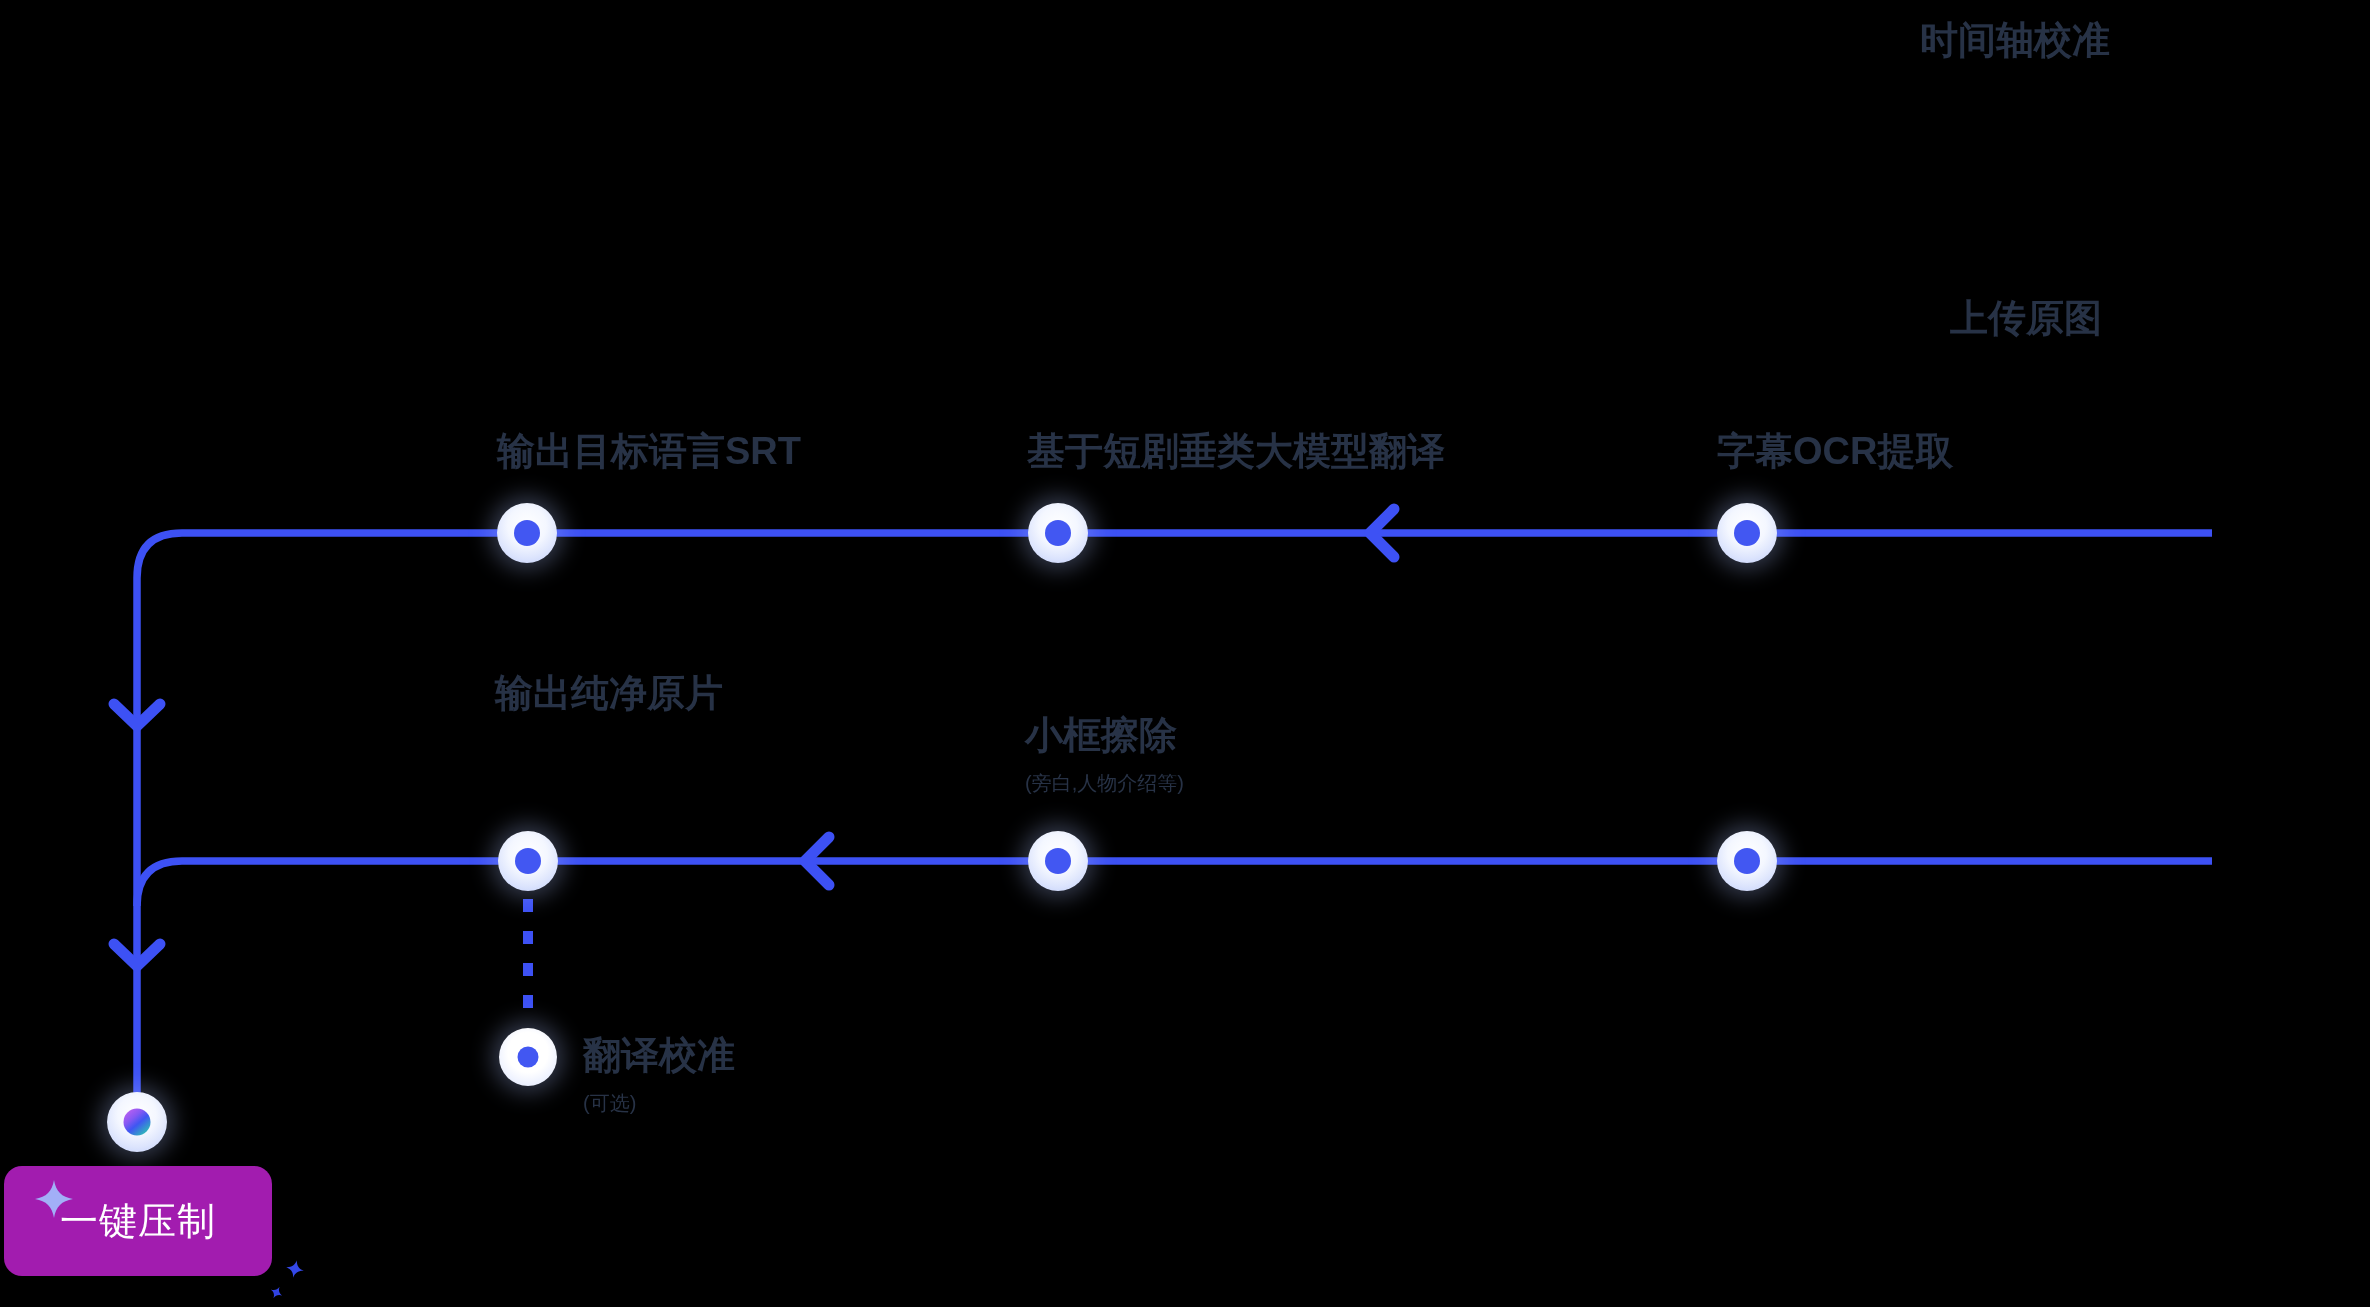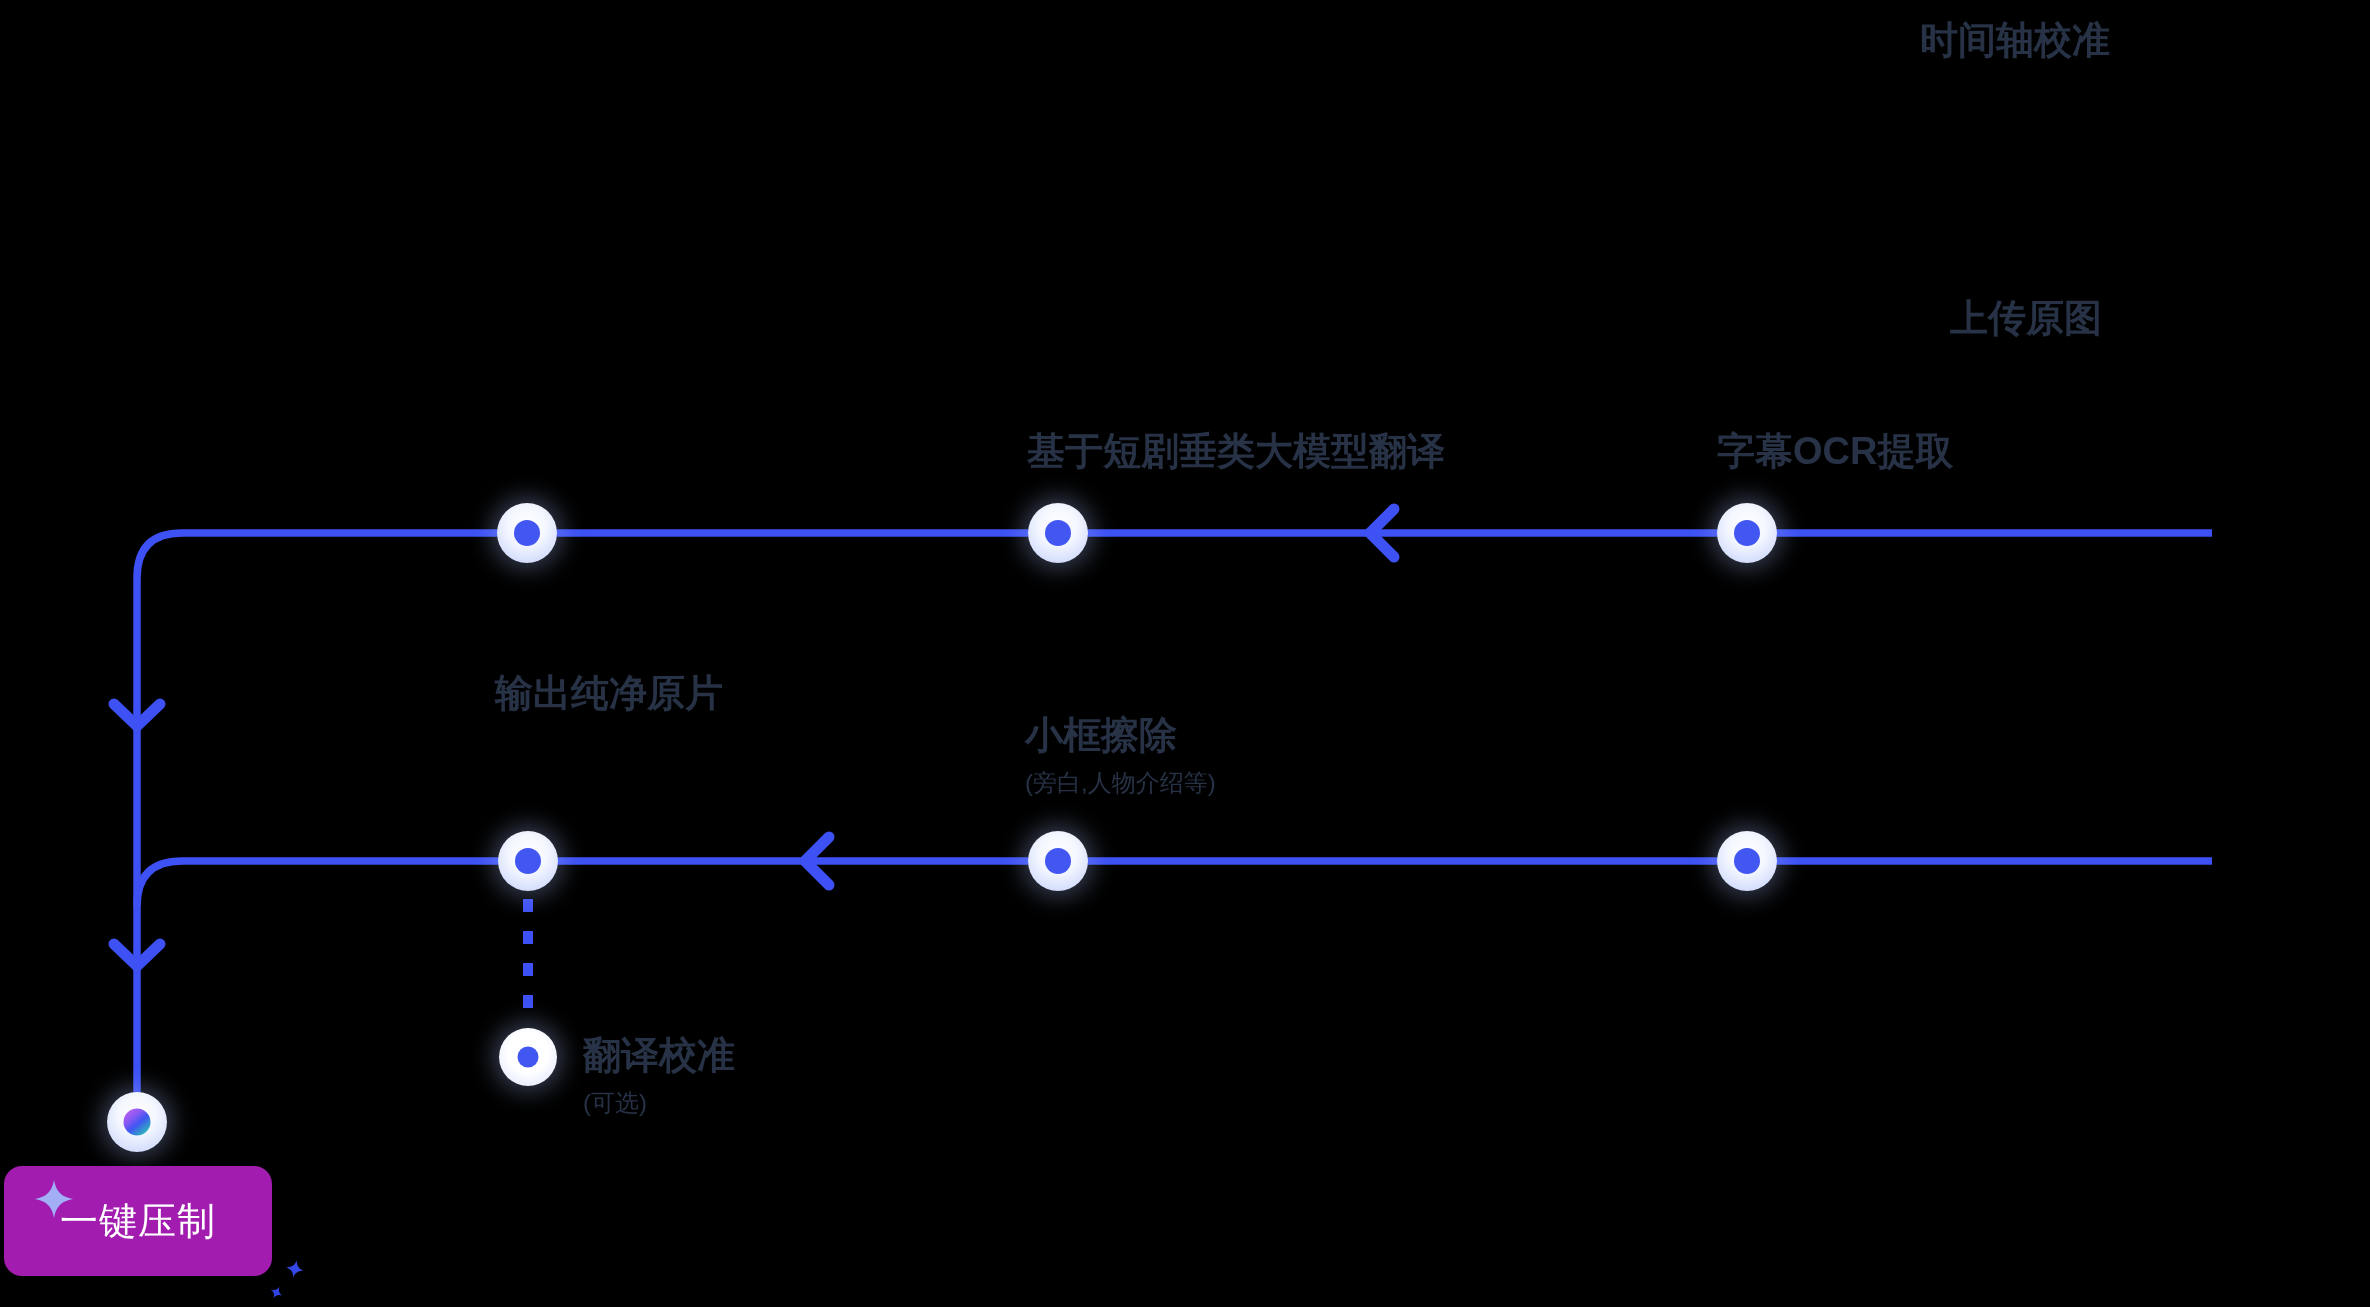--- a/index.html
+++ b/index.html
@@ -26,21 +26,21 @@
   }
   .node.small .dot{width:21px;height:21px;}
   .node.final .dot{
     width:27px;height:27px;
     background:linear-gradient(140deg,#cf63f1 0%,#8558f3 35%,#3f56f2 55%,#28dfa3 100%);
   }
   .lbl{
     position:absolute;color:#273246;font-size:38px;line-height:46px;font-weight:600;
     white-space:nowrap;z-index:4;
   }
-  .lbl .note{display:block;font-size:24px;line-height:34px;font-weight:400;margin-top:8px;}
+  .lbl .note{display:block;font-size:20px;line-height:34px;font-weight:400;margin-top:8px;}
   .lbl.right{text-align:right;}
   #press-btn{
     position:absolute;left:4px;top:1166px;width:268px;height:110px;border-radius:18px;
     background:#a21caf;border:none;display:flex;align-items:center;justify-content:center;
     color:#ffffff;font-size:38px;font-weight:500;letter-spacing:1px;
     font-family:inherit;cursor:pointer;z-index:5;
   }
   .sparkle{position:absolute;z-index:6;}
 </style>
 </head>
@@ -90,20 +90,21 @@
     </div>
   <div class="node small" style="left:528px;top:1057px">
       <div class="dot"></div>
     </div>
   <div class="node final" style="left:137px;top:1122px">
       <div class="dot"></div>
     </div>
 
   <div class="lbl right" style="right:102px;top:17px"><span>时间轴校准</span></div>
   <div class="lbl right" style="right:110px;top:295px"><span>上传原图</span></div>
+  <div class="lbl" style="left:497px;top:428px"><span>输出目标语言SRT</span></div>
   <div class="lbl" style="left:1027px;top:428px"><span>基于短剧垂类大模型翻译</span></div>
   <div class="lbl" style="left:1717px;top:428px"><span>字幕OCR提取</span></div>
   <div class="lbl" style="left:495px;top:670px"><span>输出纯净原片</span></div>
   <div class="lbl" style="left:1025px;top:712px">
     <span>小框擦除</span>
     <span class="note">(旁白,人物介绍等)</span>
   </div>
   <div class="lbl" style="left:583px;top:1032px">
     <span>翻译校准</span>
     <span class="note">(可选)</span>

